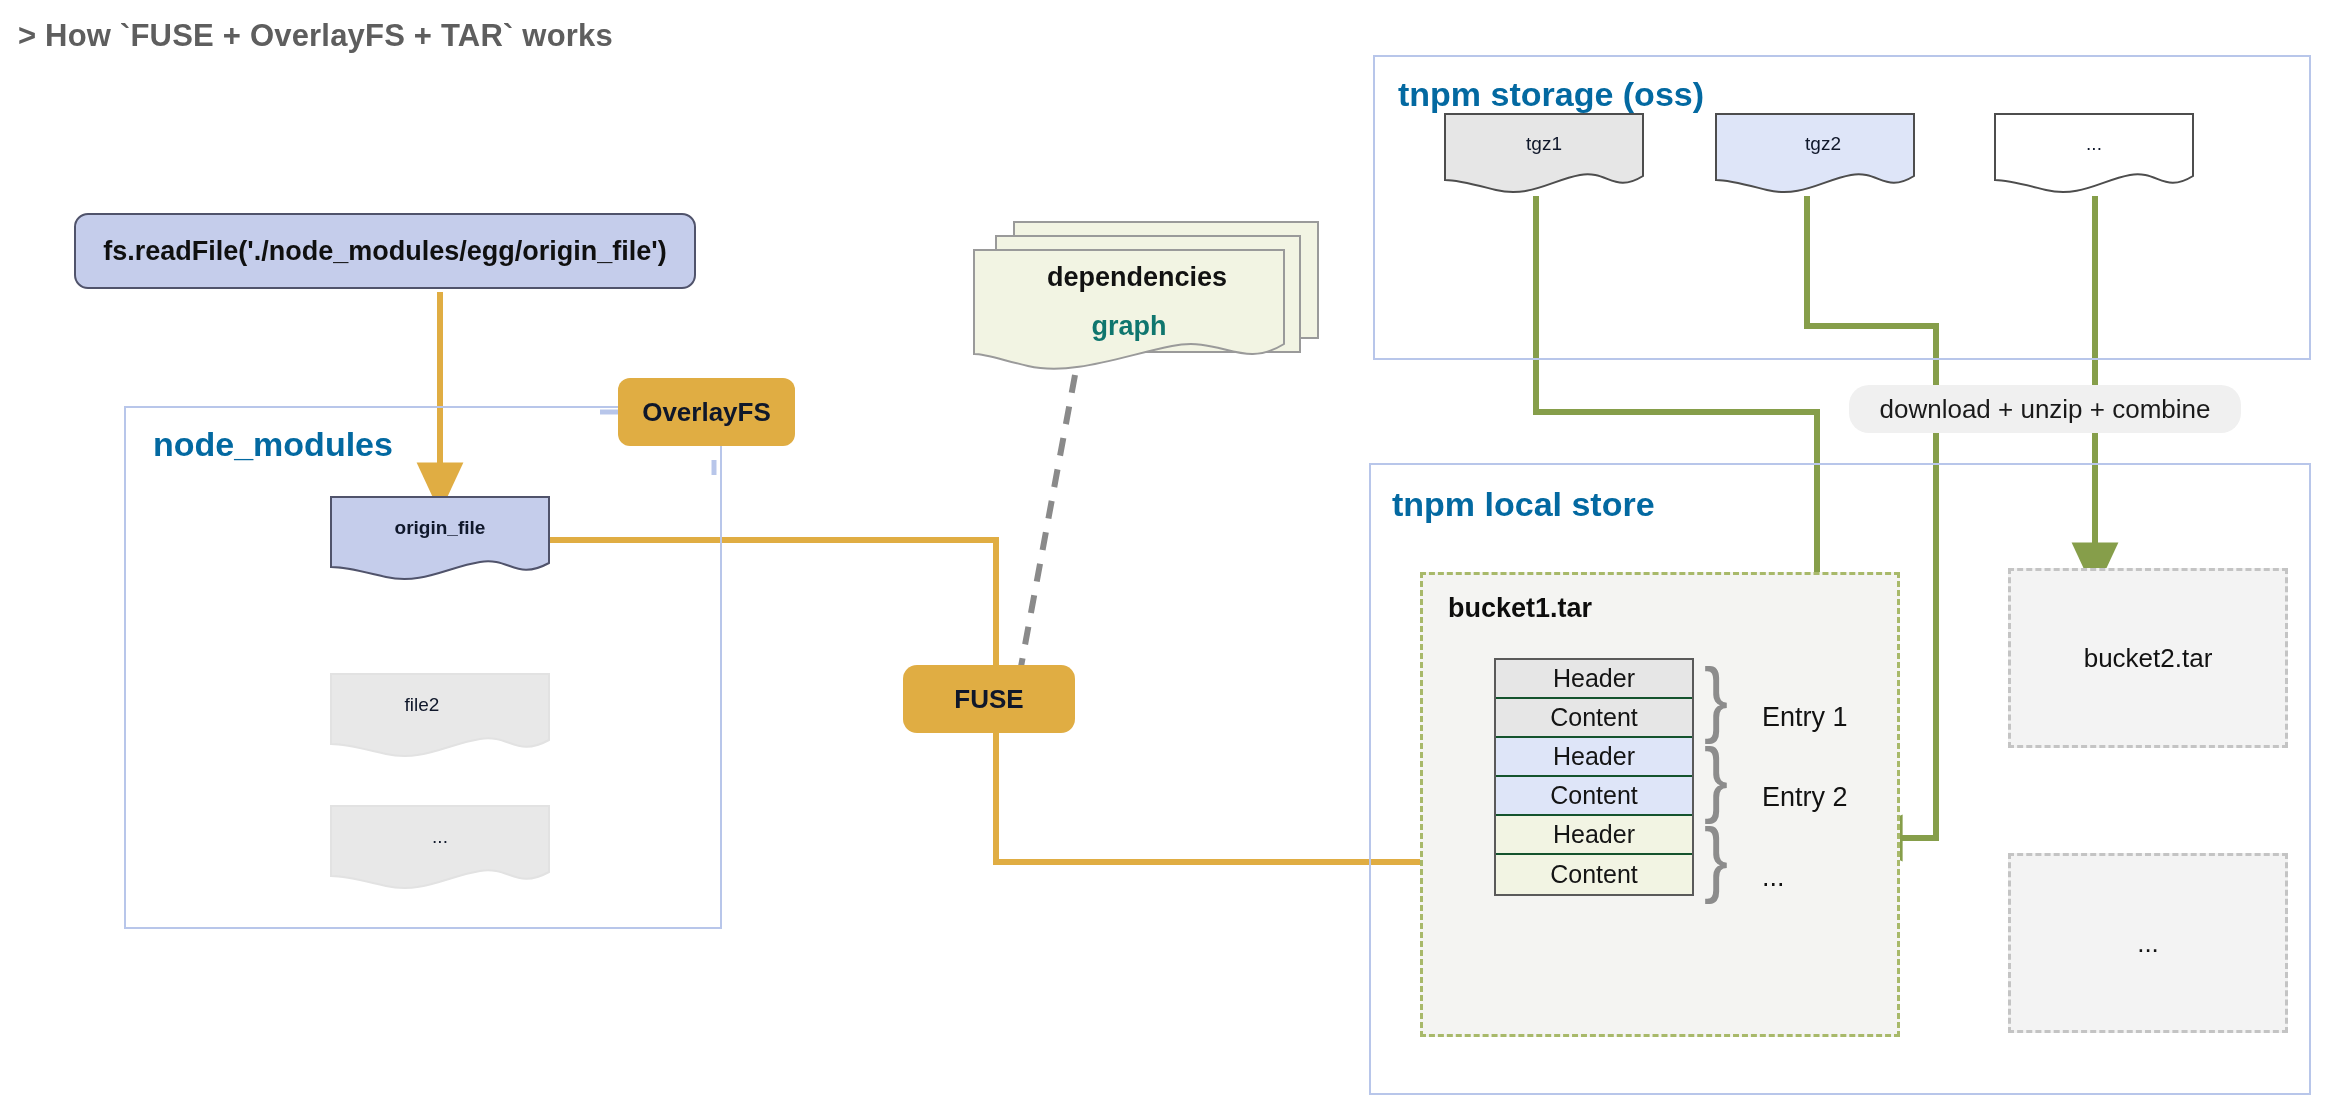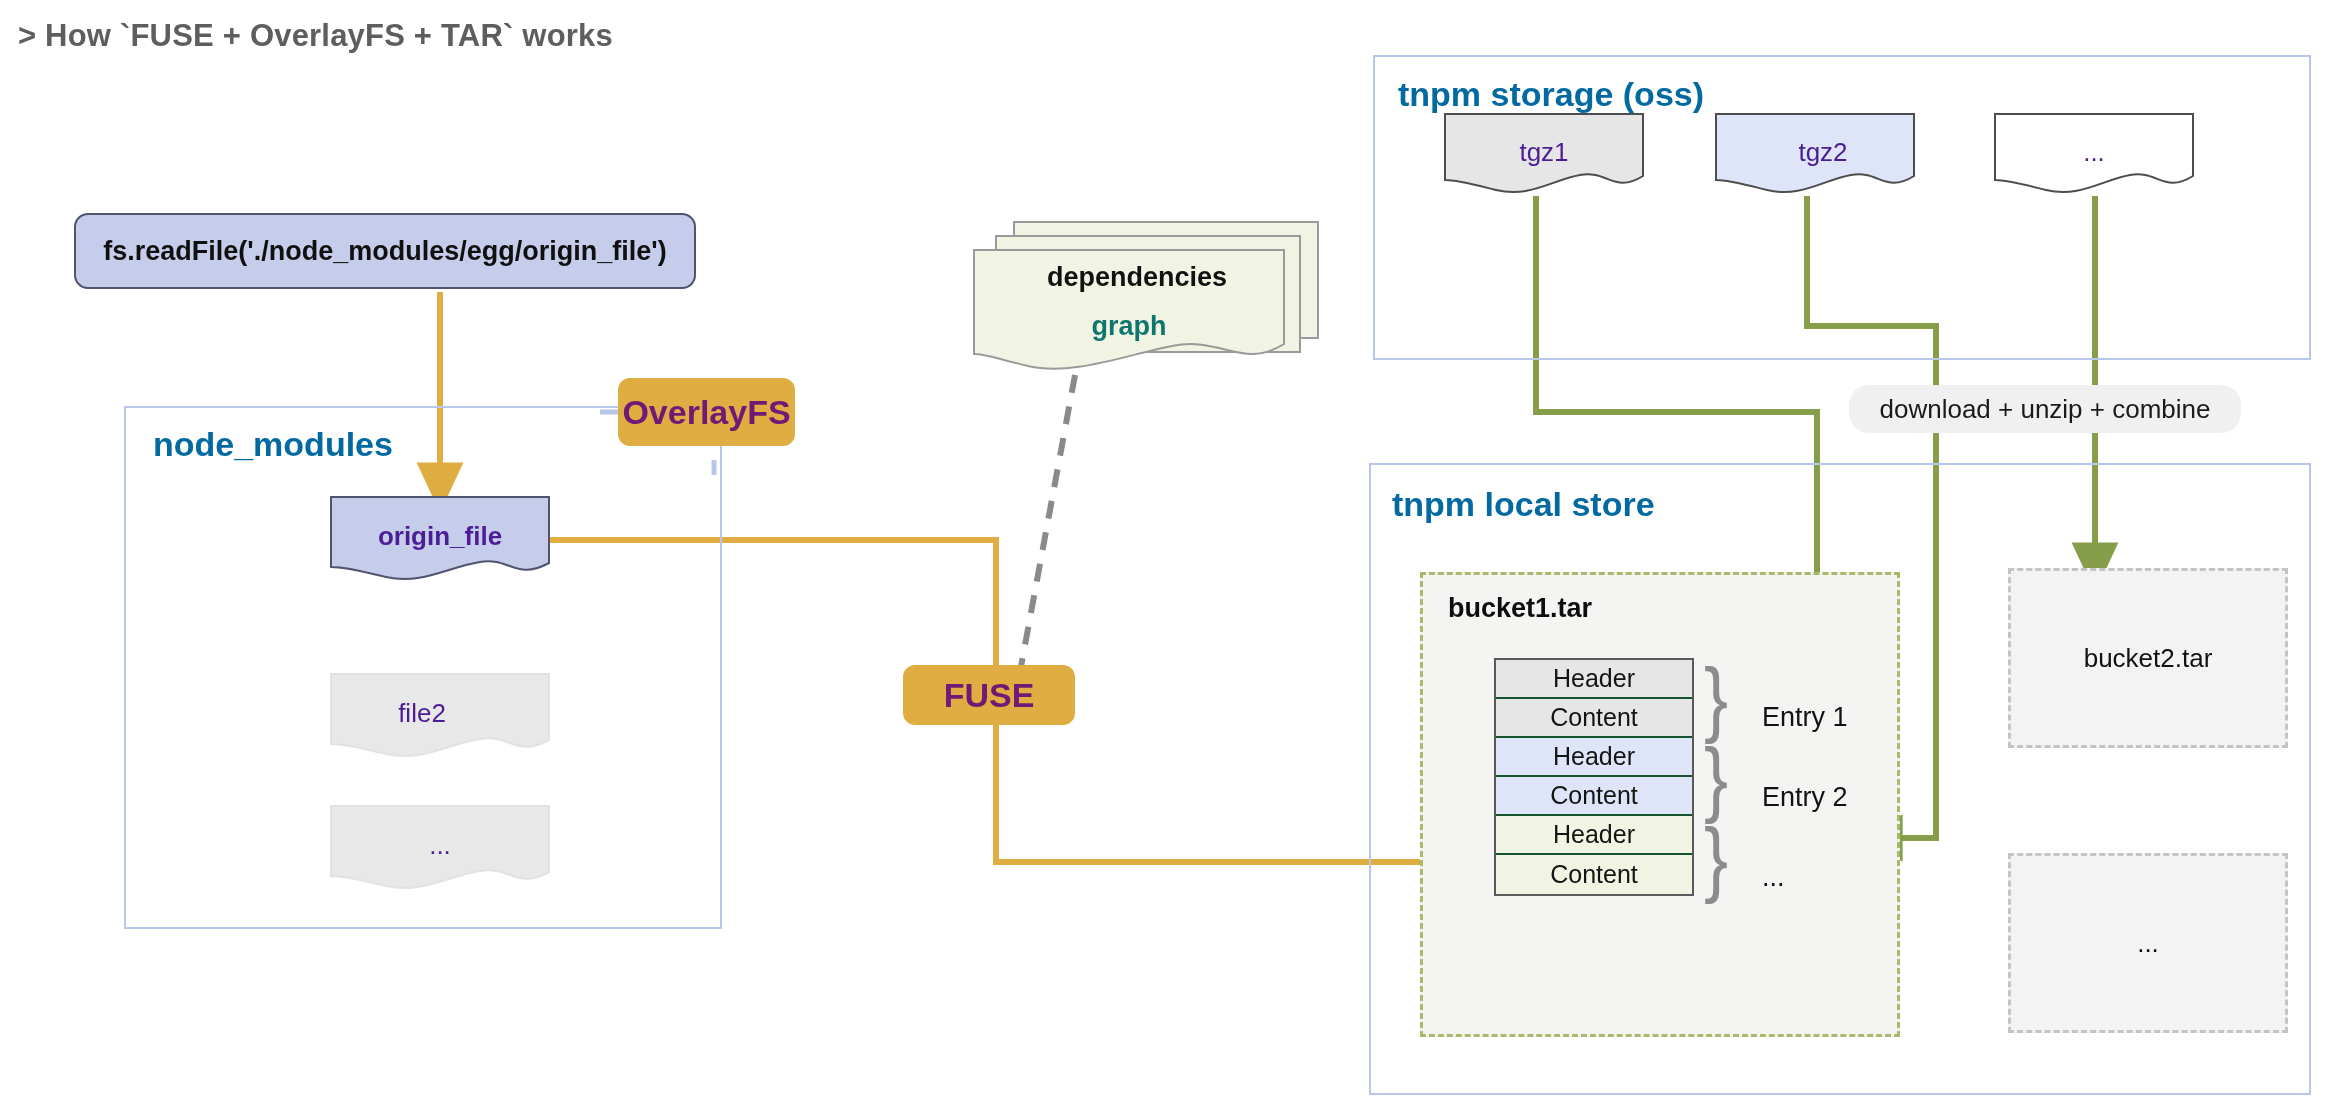--- a/index.html
+++ b/index.html
@@ -61,46 +61,46 @@
     border: 2px solid #50536b;
     border-radius: 14px;
     font-size: 27px;
     font-weight: bold;
     color: #101010;
     padding: 0 16px;
   }
   .pill-gold {
     background: #e0ad43;
     border-radius: 12px;
-    font-size: 34px;
-    font-weight: bold;
-    color: #701a75;
+    font-size: 26px;
+    font-weight: bold;
+    color: #0f172a;
   }
   .pill-grey {
     background: #f0f0f0;
     border-radius: 20px;
     font-size: 26px;
     color: #1a1a1a;
     padding: 0 18px;
   }
 
   
   .doc {
     position: absolute;
   }
   .doc svg { display: block; position: absolute; left: 0; top: 0; }
   .doc .doc-label {
     position: absolute;
     left: 0; right: 0;
-    top: 8px;
-    display: flex;
-    align-items: center;
-    justify-content: center;
-    font-size: 26px;
-    color: #4c1d95;
+    top: 0;
+    display: flex;
+    align-items: center;
+    justify-content: center;
+    font-size: 19px;
+    color: #0f172a;
     pointer-events: none;
   }
   .doc.bold .doc-label { font-weight: bold; }
 
   
   .bucket-green {
     box-sizing: border-box;
     border: 3px dashed #a8b96a;
     background: #f4f4f2;
   }
@@ -224,21 +224,21 @@
       <path d="M42,4 L346,4 L346,120 L42,120 Z" fill="#f2f4e3" stroke="#9a9a9a" stroke-width="2"></path>
       <path d="M24,18 L328,18 L328,134 L24,134 Z" fill="#f2f4e3" stroke="#9a9a9a" stroke-width="2"></path>
       <path d="M2,32 L312,32 L312,126 C270,152 250,118 200,128 C150,138 100,158 56,148 C30,142 14,136 2,136 Z" fill="#f2f4e3" stroke="#9a9a9a" stroke-width="2"></path>
     </svg>
     <div style="position:absolute; left:2px; top:44px; width:310px; text-align:center;
                 font-size:27px; font-weight:bold; color:#121212;padding-left:8px;">dependencies</div>
     <div style="position:absolute; left:2px; top:93px; width:310px; text-align:center;
                 font-size:27px; font-weight:bold; color:#0f766e;">graph</div>
   </div>
 
-  <div class="abs pill pill-gold" style="left:903px; top:665px; width:172px; height:60px;">FUSE</div>
+  <div class="abs pill pill-gold" style="left:903px; top:665px; width:172px; height:68px;border-radius:14px;">FUSE</div>
 
   <div class="abs panel" style="left:1373px; top:55px; width:938px; height:305px;"></div>
   <div class="panel-title" style="left:1398px; top:75px;">tnpm storage (oss)</div>
 
   <div class="doc" style="left:1444px; top:198px; width:200px; height:82px; margin-top:-86px;">
     <svg width="200" height="82" viewBox="0 0 200 82">
       <path d="M1,2 L199,2 L199,64 C170,82 164,58 136,63 C108,68 86,86 52,78 C28,72 14,68 1,68 Z" fill="#e6e6e6" stroke="#4d4d4d" stroke-width="2"></path>
     </svg>
     <div class="doc-label" style="height:64px;">tgz1</div>
   </div>

